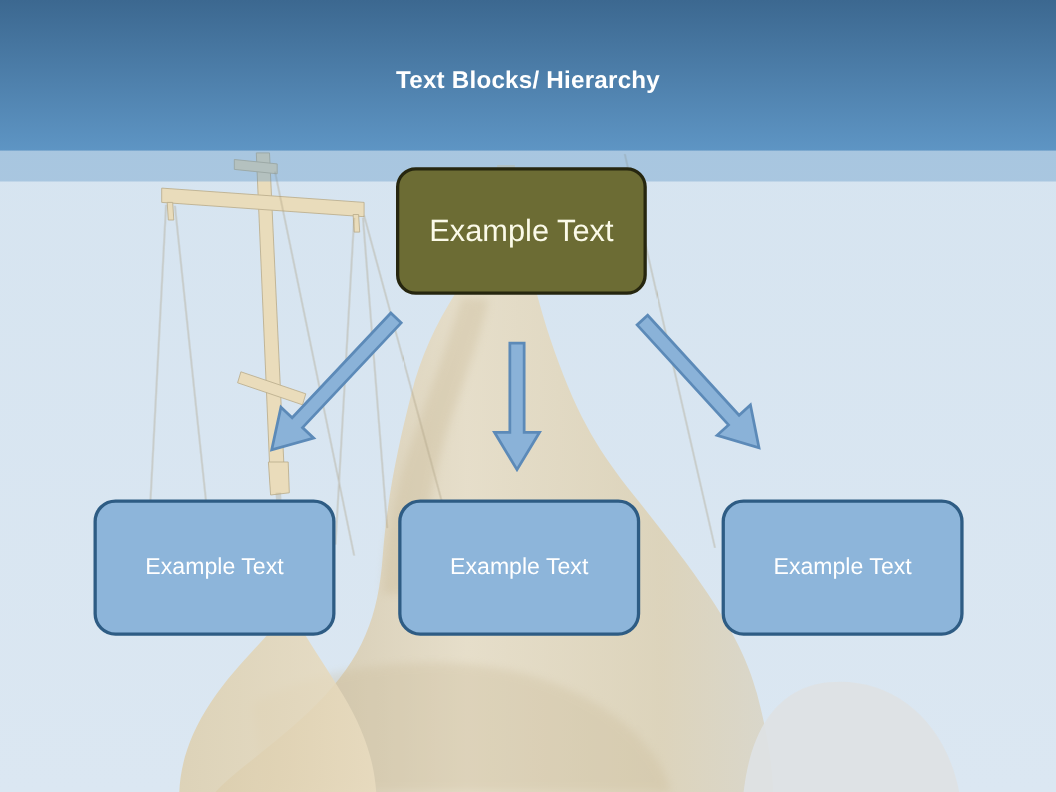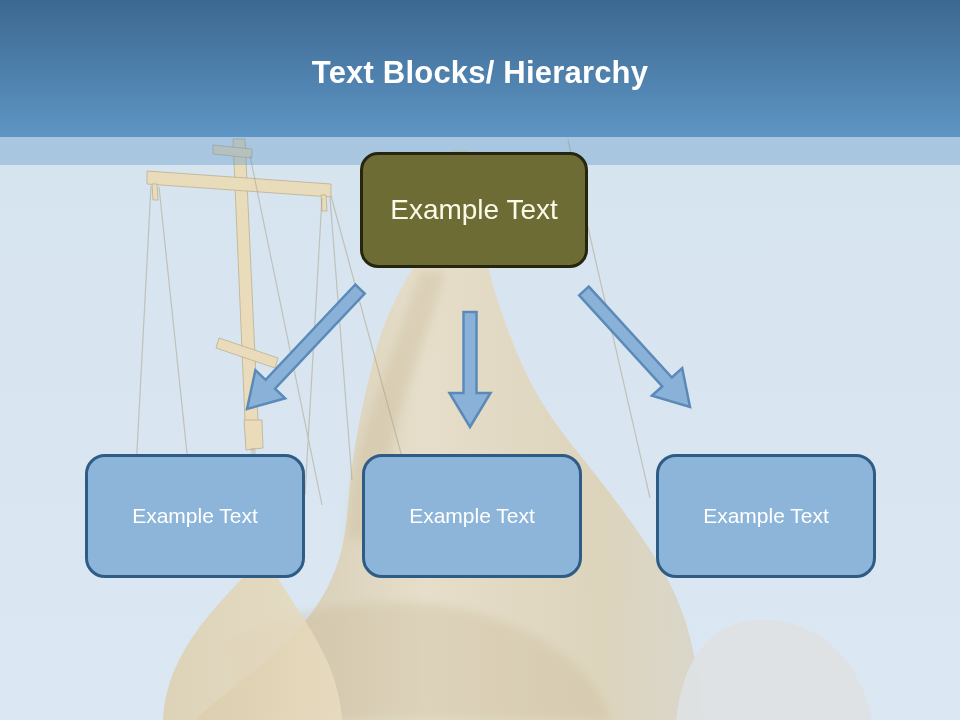--- a/index.html
+++ b/index.html
@@ -15,21 +15,21 @@
   }
   .arrows{position:absolute;left:0;top:0;width:960px;height:720px;}
   .connector{fill:var(--arrow-fill,#8ab2d8);stroke:var(--arrow-border,#5c8ab8);stroke-width:2.5px;}
   .header{
     position:absolute;left:0;top:0;width:960px;height:137px;
     background:linear-gradient(180deg,var(--header-gradient-top,#3c6890) 0%,var(--header-gradient-bottom,#5e95c4) 100%);
     display:flex;align-items:center;justify-content:center;
   }
   .title{
     display:flex;gap:9px;margin:0;padding-top:8px;
-    font-size:31px;font-weight:400;color:var(--title-text,#fff);
+    font-size:22px;font-weight:400;color:var(--title-text,#fff);
     white-space:nowrap;letter-spacing:0.2px;
   }
   .title .b{font-weight:700;}
   .box{
     position:absolute;display:flex;align-items:center;justify-content:center;
     text-align:center;box-sizing:border-box;line-height:1.15;
   }
   .root-box{
     left:360px;top:152px;width:228px;height:116px;
     background:var(--root-box-fill,#6c6c34);

